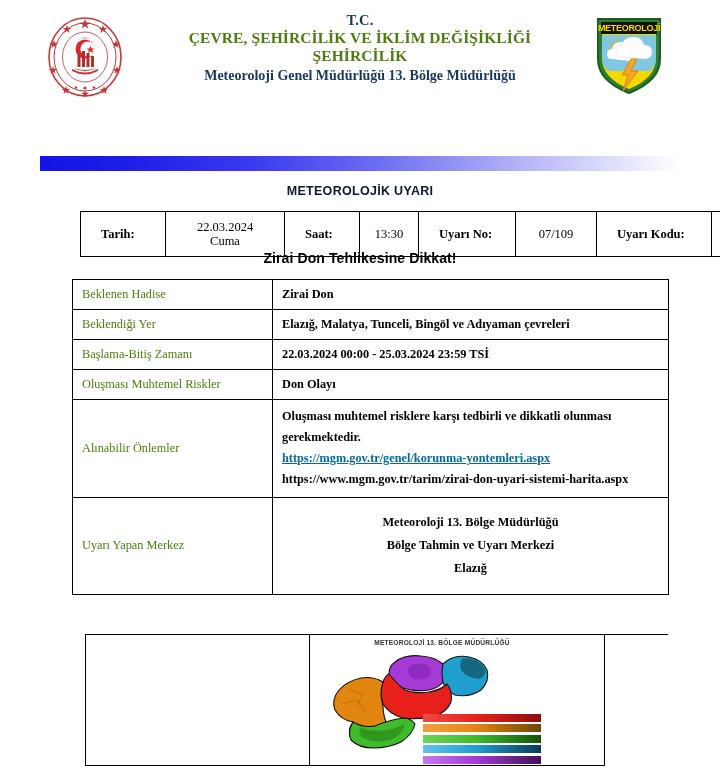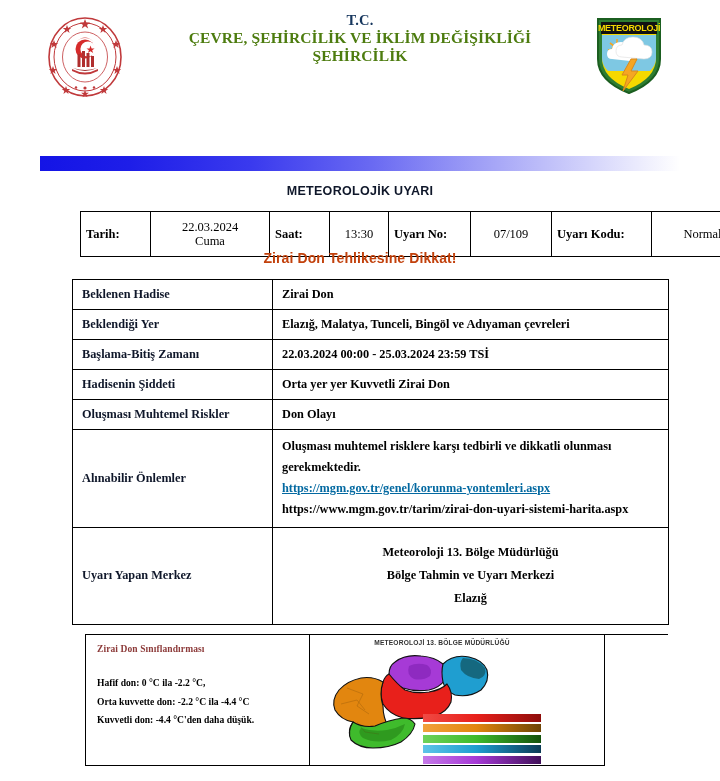--- a/index.html
+++ b/index.html
@@ -105,59 +105,59 @@
     height: 40px;
     padding: 2px 6px;
     font-size: 12.5px;
     vertical-align: middle;
     text-align: center;
     line-height: 1.15;
   }
   .info-table td.lbl {
     font-weight: bold;
     text-align: left;
-    padding-left: 5px;
+    padding-left: 20px;
   }
   .info-table td.val {
     font-weight: normal;
   }
 
   
   .alert-line {
     position: absolute;
     left: 0;
     top: 250px;
     width: 720px;
     text-align: center;
     font-family: "Liberation Sans", "DejaVu Sans", sans-serif;
     font-size: 14px;
     font-weight: bold;
-    color: #c2410c;
+    color: #000000;
     letter-spacing: 0.1px;
   }
 
   
   .main-table {
     position: absolute;
     left: 72px;
     top: 279px;
     width: 597px;
     border-collapse: collapse;
     table-layout: fixed;
   }
   .main-table td {
     border: 1.3px solid #000000;
     padding: 6px 9px;
     font-size: 12.3px;
     vertical-align: middle;
   }
   .main-table td.k {
     width: 181px;
-    font-weight: bold;
-    color: #0f172a;
+    font-weight: normal;
+    color: #4d7c0f;
   }
   .main-table td.v {
     font-weight: bold;
     color: #000000;
   }
   .row-std td { height: 17px; }
   .row-measures td { height: 82px; vertical-align: middle; }
   .row-center td { height: 84px; }
   .measures-body { line-height: 1.72; }
   .measures-body a {
@@ -301,20 +301,21 @@
       </g>
       <path d="M27 52 q12 6 24 0 q-12 4 -24 0 z" fill="#9E2A2A"></path>
       <path d="M26 53 q13 7 26 0 l0 2 q-13 7 -26 0 z" fill="#C0393B"></path>
     </svg>
   </div>
 
   <div class="header-titles">
     <div class="hdr-tc">T.C.</div>
     <div class="hdr-ministry">ÇEVRE, ŞEHİRCİLİK VE İKLİM DEĞİŞİKLİĞİ</div>
     <div class="hdr-ministry">ŞEHİRCİLİK</div>
+    <div class="hdr-dept">Meteoroloji Genel Müdürlüğü 13. Bölge Müdürlüğü</div>
   </div>
 
   <div class="emblem-right">
     <svg viewBox="0 0 74 84" width="74" height="84" aria-hidden="true">
       <path d="M6 6 L68 6 L68 46 Q68 68 37 80 Q6 68 6 46 Z" fill="#2E7D32" stroke="#1B5E20" stroke-width="2"></path>
       <path d="M10 10 L64 10 L64 45 Q64 65 37 76 Q10 65 10 45 Z" fill="#F5D800"></path>
       <rect x="9" y="9" width="56" height="12" fill="#111111"></rect>
       <text x="37" y="18.4" font-family="Liberation Sans, sans-serif" font-size="9" font-weight="bold" fill="#F5D800" text-anchor="middle" letter-spacing="-0.3">METEOROLOJİ</text>
       <path d="M10 22 L64 22 L64 45 Q64 52 58 58 L16 58 Q10 52 10 45 Z" fill="#7EC8E3"></path>
       <g stroke="#F5A623" stroke-width="1.6">
@@ -364,24 +365,20 @@
     </tr>
     <tr class="row-std">
       <td class="k">Beklendiği Yer</td>
       <td class="v">Elazığ, Malatya, Tunceli, Bingöl ve Adıyaman çevreleri</td>
     </tr>
     <tr class="row-std">
       <td class="k">Başlama-Bitiş Zamanı</td>
       <td class="v">22.03.2024 00:00 - 25.03.2024 23:59 TSİ</td>
     </tr>
     <tr class="row-std">
-      <td class="k">Hadisenin Şiddeti</td>
-      <td class="v">Orta yer yer Kuvvetli Zirai Don</td>
-    </tr>
-    <tr class="row-std">
       <td class="k">Oluşması Muhtemel Riskler</td>
       <td class="v">Don Olayı</td>
     </tr>
     <tr class="row-measures">
       <td class="k">Alınabilir Önlemler</td>
       <td class="v">
         <div class="measures-body">
           <div>Oluşması muhtemel risklere karşı tedbirli ve dikkatli olunması</div>
           <div>gerekmektedir.</div>
           <div>
@@ -402,28 +399,20 @@
       </td>
     </tr>
   </tbody>
 </table>
 
 <div class="legend-wrap">
   <div class="legend-box"></div>
   <div class="legend-divider"></div>
   <div class="legend-topline"></div>
 
-  <div class="legend-text">
-    <div class="legend-title">Zirai Don Sınıflandırması</div>
-    <div class="legend-lines">
-      <div>Hafif don: 0 °C ila -2.2 °C,</div>
-      <div>Orta kuvvette don: -2.2 °C ila -4.4 °C</div>
-      <div>Kuvvetli don: -4.4 °C'den daha düşük.</div>
-    </div>
-  </div>
 
   <div class="map-area">
     <div class="map-title">METEOROLOJİ 13. BÖLGE MÜDÜRLÜĞÜ</div>
 
     <svg class="map-svg" width="200" height="112" viewBox="0 0 200 112" aria-hidden="true">
 
       <path d="M78 14 Q88 6 104 8 Q118 9 126 16 Q132 22 128 32 Q122 40 112 42 Q98 44 86 40 Q74 35 72 26 Q72 18 78 14 Z" fill="#a63ad6" stroke="#111111" stroke-width="1.1"></path>
       <path d="M92 18 Q100 14 110 17 Q116 21 113 28 Q106 33 97 31 Q89 27 92 18 Z" fill="#8e2ac0" stroke="none"></path>
 
       <path d="M126 16 Q136 6 152 9 Q166 12 170 22 Q173 33 164 42 Q152 50 138 47 Q128 43 126 34 Q124 24 126 16 Z" fill="#1f9ed0" stroke="#111111" stroke-width="1.1"></path>

